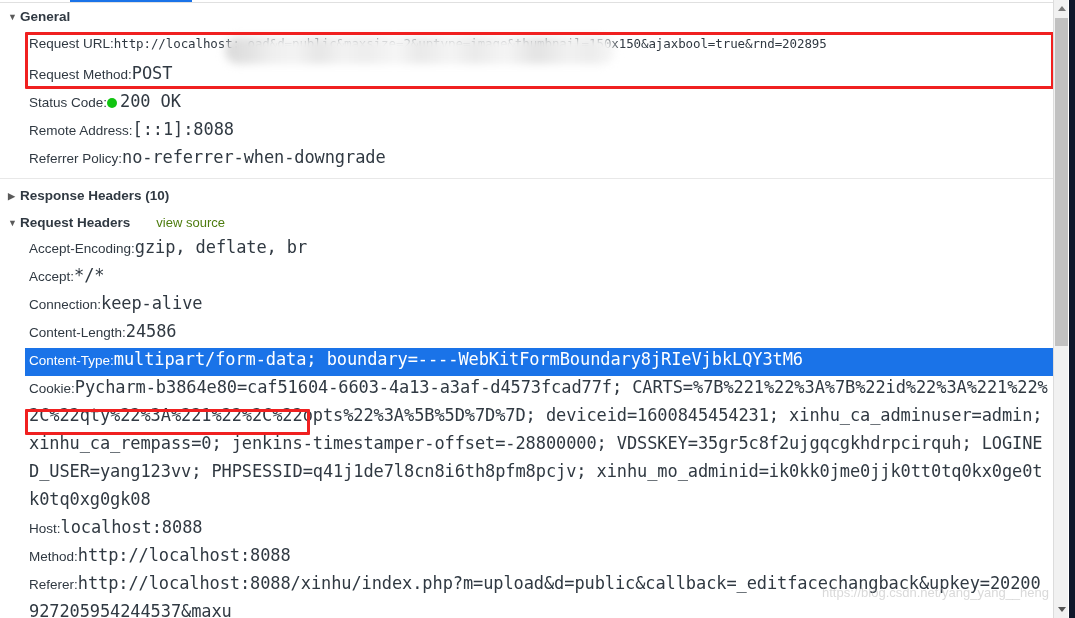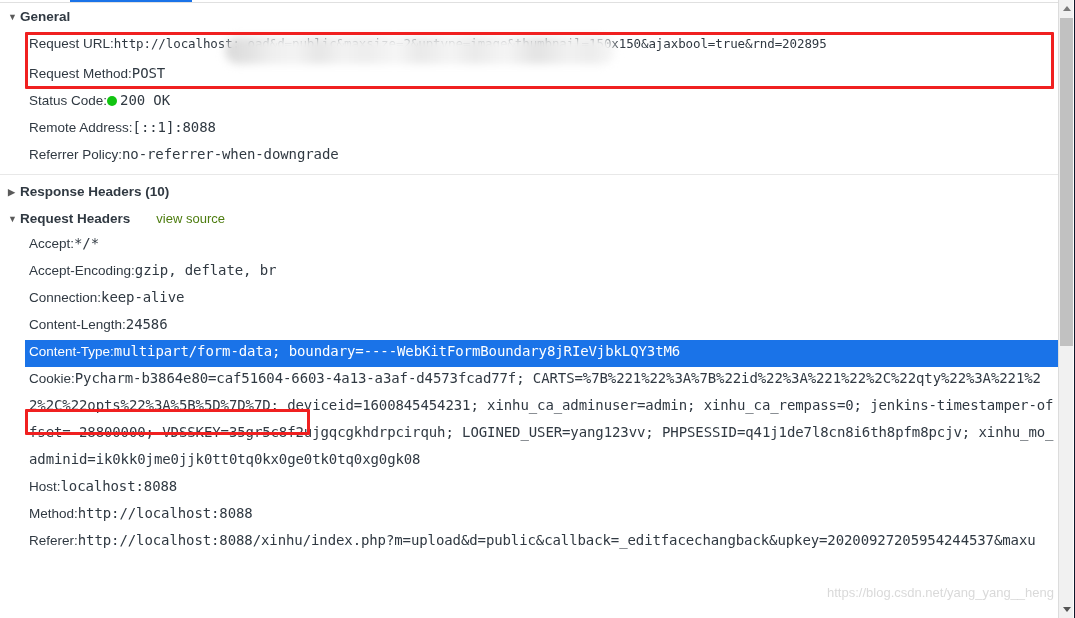--- a/index.html
+++ b/index.html
@@ -13,21 +13,21 @@
     -webkit-font-smoothing: antialiased;
   }
 
   .devtools-panel {
     position: relative;
     width: 1075px;
     height: 618px;
     background: #ffffff;
     overflow: hidden;
     box-sizing: border-box;
-    border-right: 1px solid #0f172a;
+    border-right: 6px solid #0f172a;
   }
 
   
   .tab-underline {
     position: absolute;
     top: 0;
     left: 70px;
     width: 122px;
     height: 3px;
     background: #1a73e8;
@@ -97,21 +97,21 @@
   }
   .hrow .hname {
     font-family: "Liberation Sans", sans-serif;
     font-size: 13.5px;
     font-weight: normal;
     color: #303942;
     white-space: pre;
   }
   .hrow .hval {
     font-family: "DejaVu Sans Mono", monospace;
-    font-size: 14px;
+    font-size: 17px;
     font-weight: normal;
     color: #303942;
     letter-spacing: -0.1px;
   }
 
   
   .hrow.selected {
     background: #1a73e8;
     margin-left: 25px;
     padding-left: 4px;
@@ -263,24 +263,24 @@
     <div class="section-title">
       <span class="twisty">▶</span><span>Response Headers (10)</span>
     </div>
 
     <div class="section-title">
       <span class="twisty">▼</span><span>Request Headers</span><span class="view-source">view source</span>
     </div>
 
     <div class="rows">
       <div class="hrow">
+        <span class="hname">Accept-Encoding:</span><span class="hval">gzip, deflate, br</span>
+      </div>
+      <div class="hrow">
         <span class="hname">Accept:</span><span class="hval">*/*</span>
-      </div>
-      <div class="hrow">
-        <span class="hname">Accept-Encoding:</span><span class="hval">gzip, deflate, br</span>
       </div>
       <div class="hrow">
         <span class="hname">Connection:</span><span class="hval">keep-alive</span>
       </div>
       <div class="hrow">
         <span class="hname">Content-Length:</span><span class="hval">24586</span>
       </div>
       <div class="hrow selected">
         <span class="hname">Content-Type:</span><span class="hval">multipart/form-data; boundary=----WebKitFormBoundary8jRIeVjbkLQY3tM6</span>
       </div>

